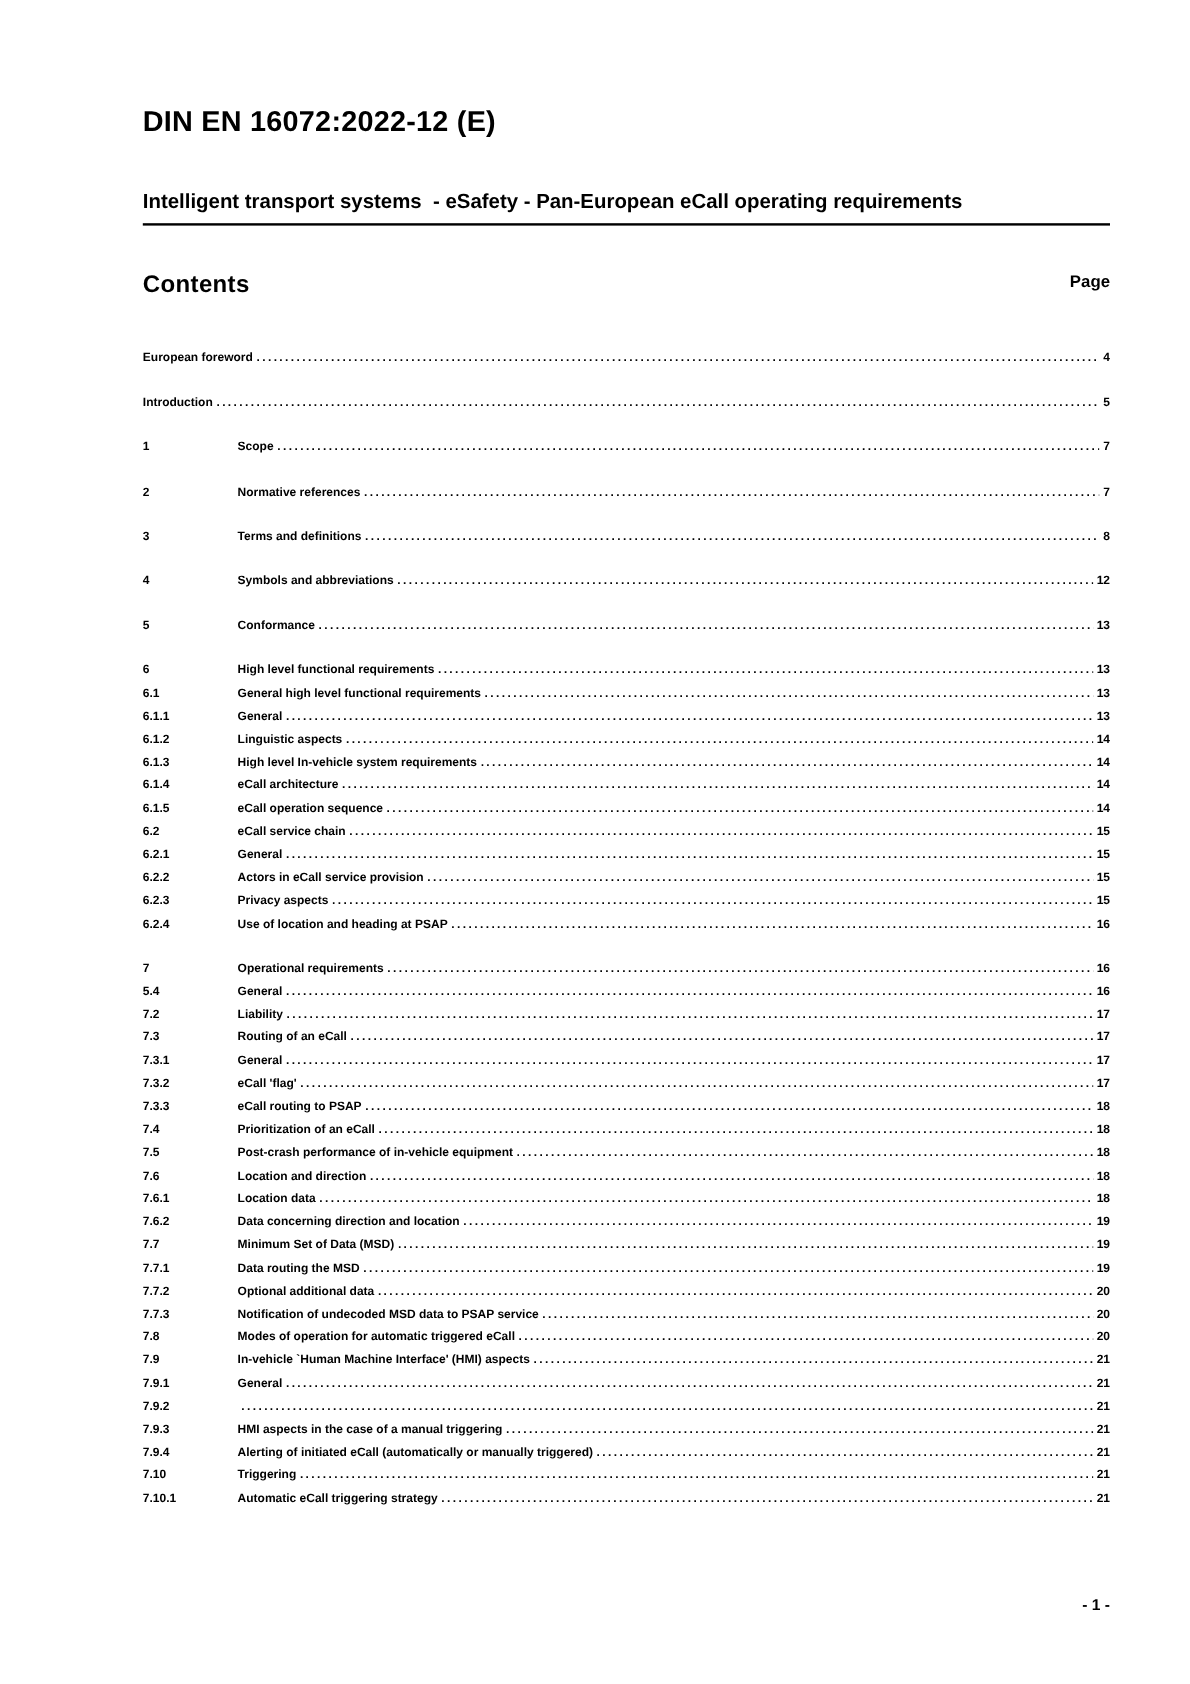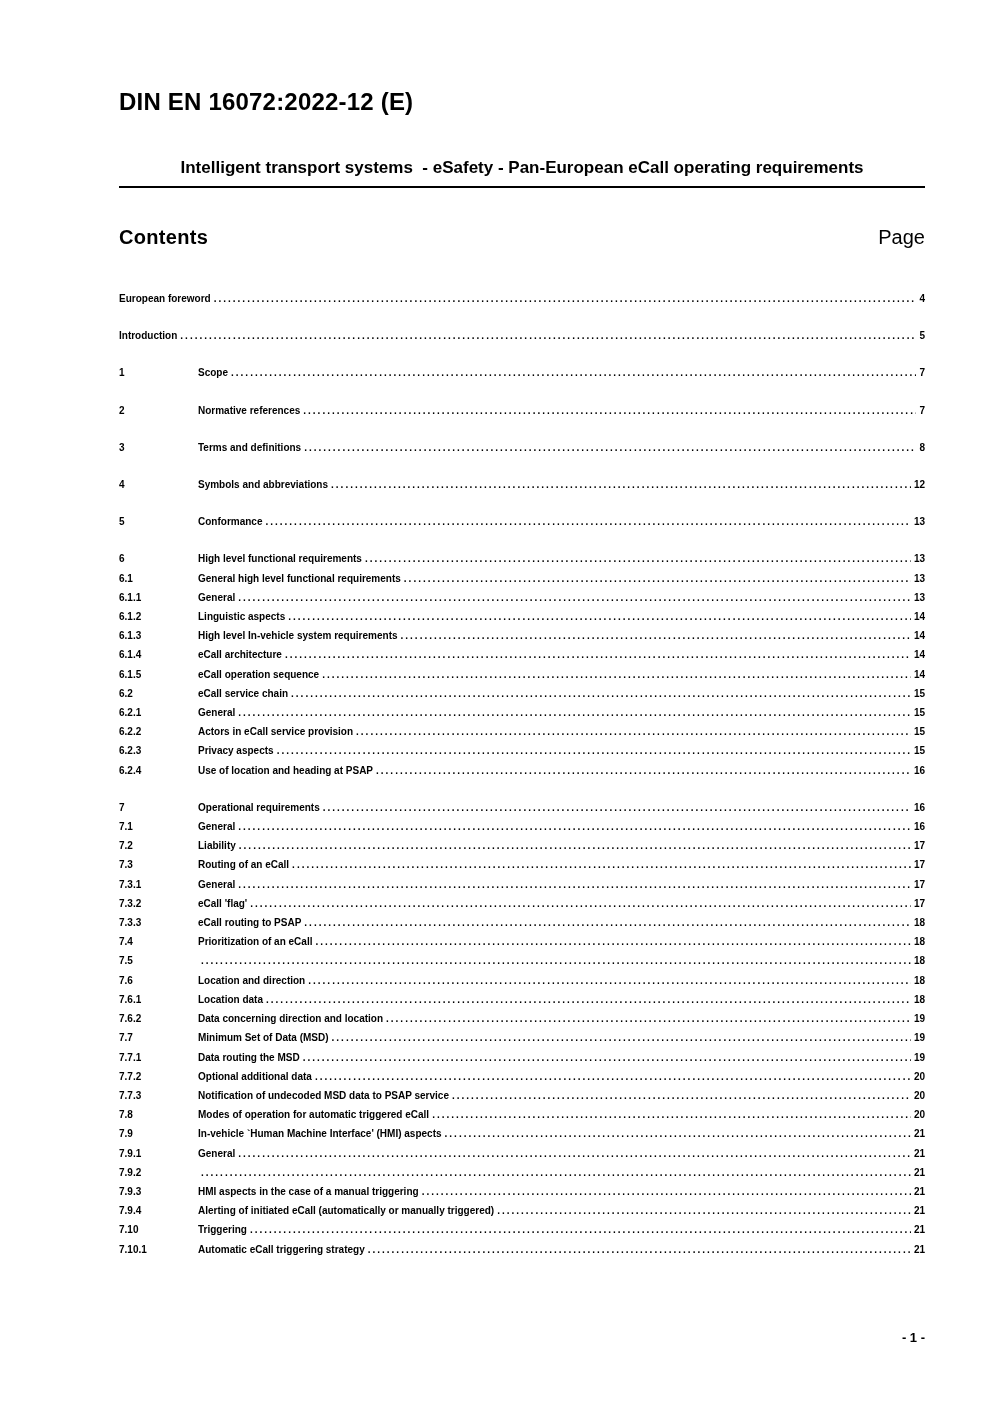--- a/index.html
+++ b/index.html
@@ -28,36 +28,35 @@
     margin: 0 0 42px 0;
     letter-spacing: 0.2px;
   }
   .doc-subtitle {
     font-size: 17px;
     font-weight: bold;
     white-space: pre-wrap;
     padding-bottom: 8px;
     border-bottom: 2px solid #000;
     margin: 0 0 38px 0;
-    text-align: center;
   }
   .contents-row {
     display: flex;
     justify-content: space-between;
     align-items: flex-start;
     margin: 0 0 40px 0;
   }
   .contents-heading {
     font-size: 20px;
     font-weight: bold;
     letter-spacing: 0.3px;
   }
   .page-label {
-    font-size: 20px;
-    font-weight: normal;
+    font-size: 14px;
+    font-weight: bold;
   }
   .toc { }
   .toc-group {
     margin-bottom: 18px;
   }
   .toc-group:last-child {
     margin-bottom: 0;
   }
   .toc-row {
     display: flex;
@@ -242,21 +241,21 @@
         </div>
       </div>
       <div class="toc-group">
         <div class="toc-row">
           <span class="toc-num">7</span>
           <span class="toc-title">Operational requirements</span>
           <span class="toc-dots"></span>
           <span class="toc-page">16</span>
         </div>
         <div class="toc-row">
-          <span class="toc-num">7.1</span>
+          <span class="toc-num">5.4</span>
           <span class="toc-title">General</span>
           <span class="toc-dots"></span>
           <span class="toc-page">16</span>
         </div>
         <div class="toc-row">
           <span class="toc-num">7.2</span>
           <span class="toc-title">Liability</span>
           <span class="toc-dots"></span>
           <span class="toc-page">17</span>
         </div>
@@ -285,20 +284,21 @@
           <span class="toc-page">18</span>
         </div>
         <div class="toc-row">
           <span class="toc-num">7.4</span>
           <span class="toc-title">Prioritization of an eCall</span>
           <span class="toc-dots"></span>
           <span class="toc-page">18</span>
         </div>
         <div class="toc-row">
           <span class="toc-num">7.5</span>
+          <span class="toc-title">Post-crash performance of in-vehicle equipment</span>
           <span class="toc-dots"></span>
           <span class="toc-page">18</span>
         </div>
         <div class="toc-row">
           <span class="toc-num">7.6</span>
           <span class="toc-title">Location and direction</span>
           <span class="toc-dots"></span>
           <span class="toc-page">18</span>
         </div>
         <div class="toc-row">

